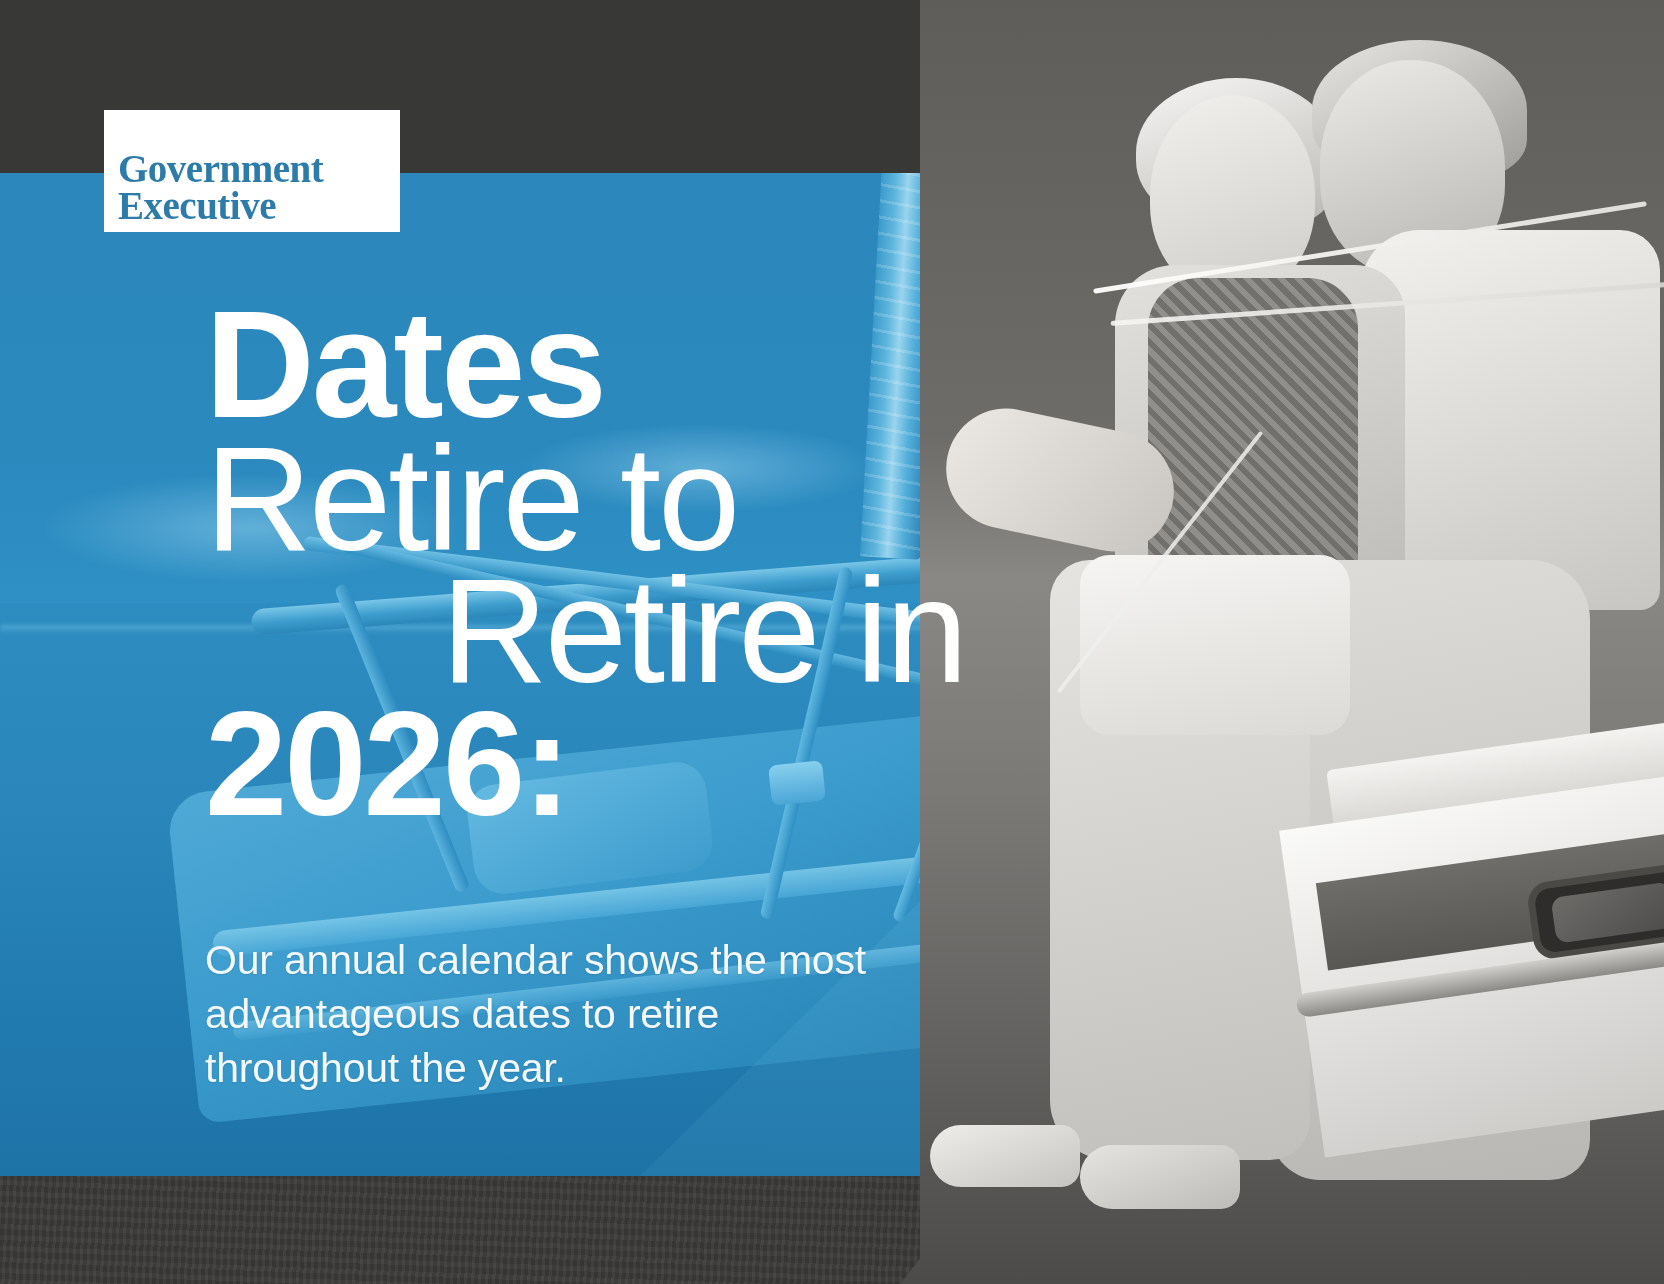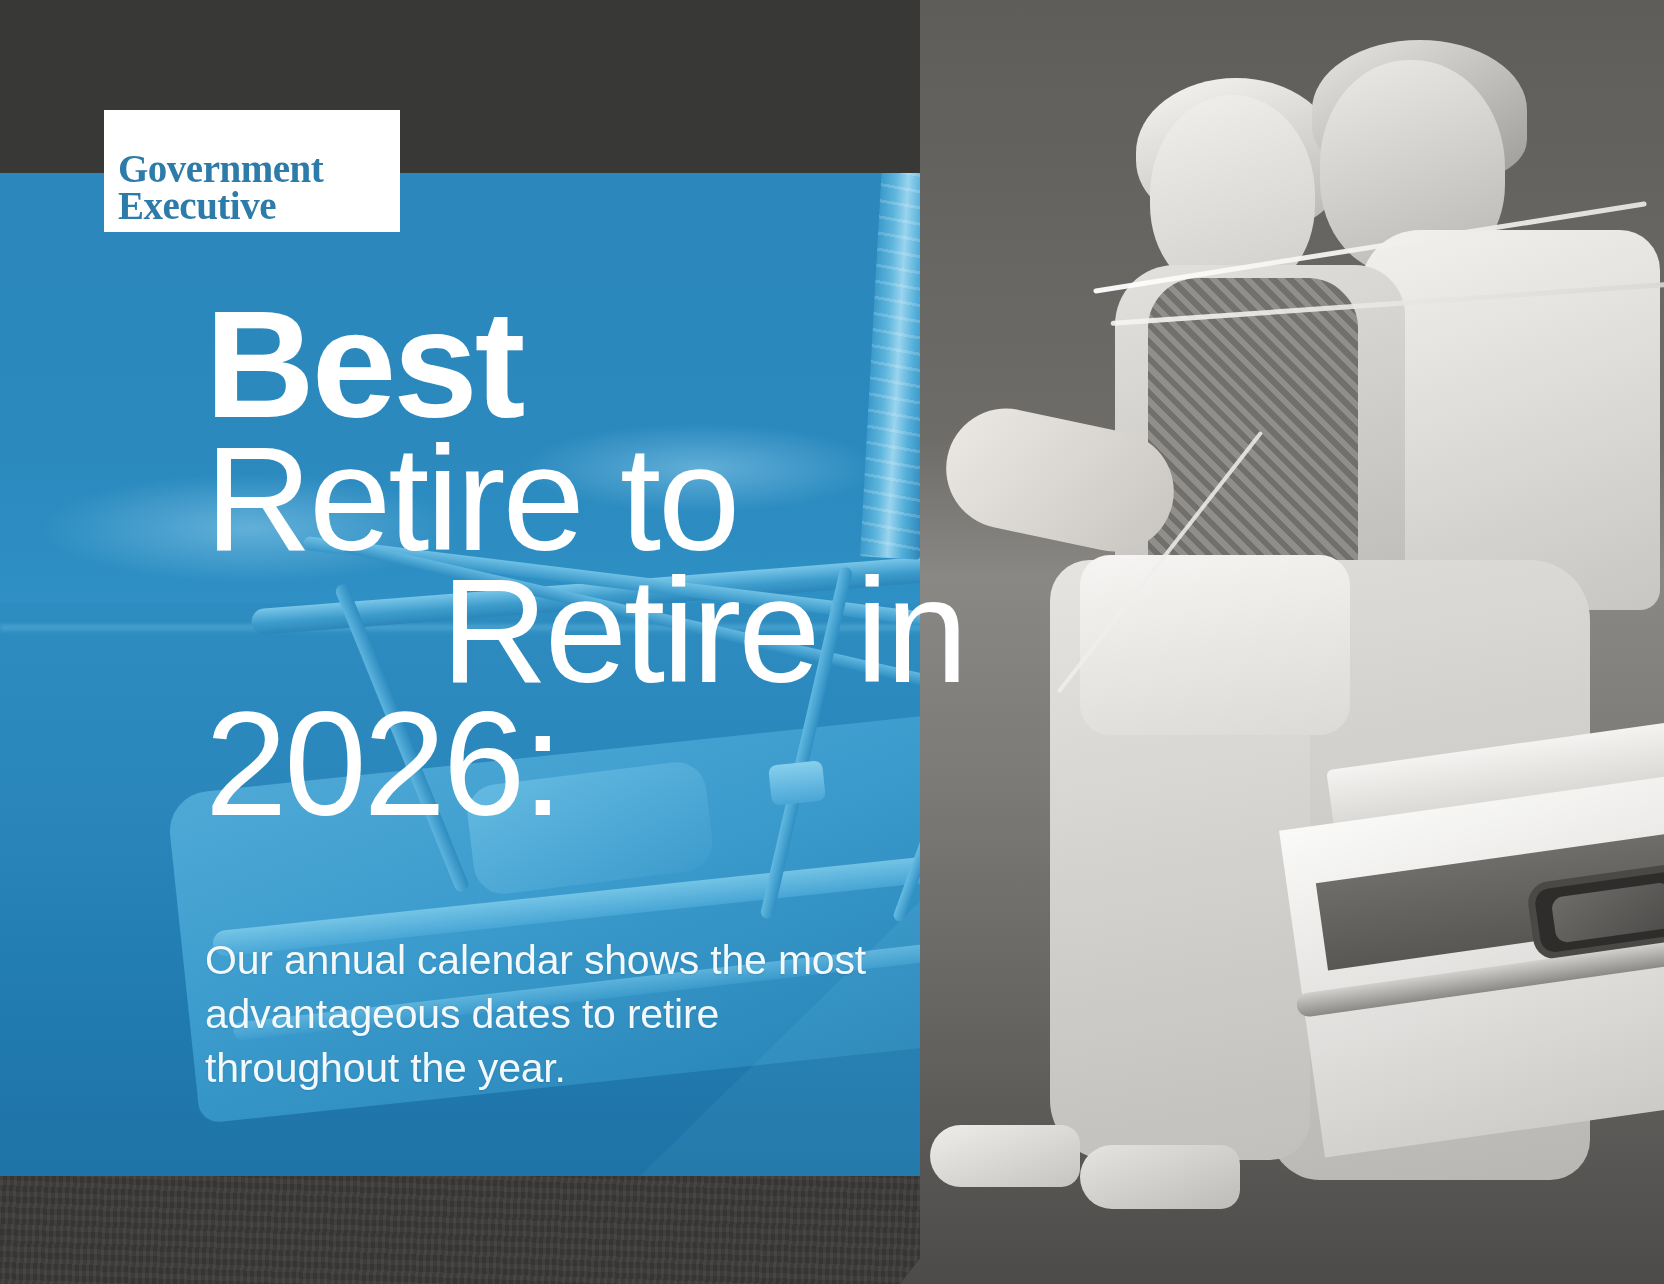--- a/index.html
+++ b/index.html
@@ -270,21 +270,21 @@
     color:#ffffff;
   }
   .hl-line{
     font-family:"Liberation Sans", sans-serif;
     display:block;
     letter-spacing:-3px;
   }
   .hl-1{font-size:152px;line-height:.92;font-weight:700;}
   .hl-2{font-size:148px;line-height:.95;font-weight:500;margin-top:-6px;}
   .hl-3{font-size:148px;line-height:.95;font-weight:500;margin-top:-8px;text-align:right;}
-  .hl-4{font-size:148px;line-height:.95;font-weight:400;margin-top:-8px;}
+  .hl-4{font-size:148px;line-height:.95;font-weight:700;margin-top:-8px;}
 
   
   .subtitle{
     position:absolute;left:205px;top:933px;width:700px;
     color:#f3f8fb;
     font-family:"Liberation Sans", sans-serif;
     font-weight:300;
     font-size:41px;
     line-height:1.32;
     letter-spacing:-.2px;
@@ -349,21 +349,21 @@
       <div class="rope-3"></div>
     </div>
   </div>
 
   <div class="logo-box">
     <div class="logo-text">Government
 Executive</div>
   </div>
 
   <div class="headline">
-    <span class="hl-line hl-1">Best</span>
+    <span class="hl-line hl-1">Dates</span>
     <span class="hl-line hl-2">Retire to</span>
     <span class="hl-line hl-3">Retire in</span>
     <span class="hl-line hl-4">2026:</span>
   </div>
 
   <div class="subtitle">Our annual calendar shows the most advantageous dates to retire throughout the year.</div>
 
 </div>
 
 </body></html>

